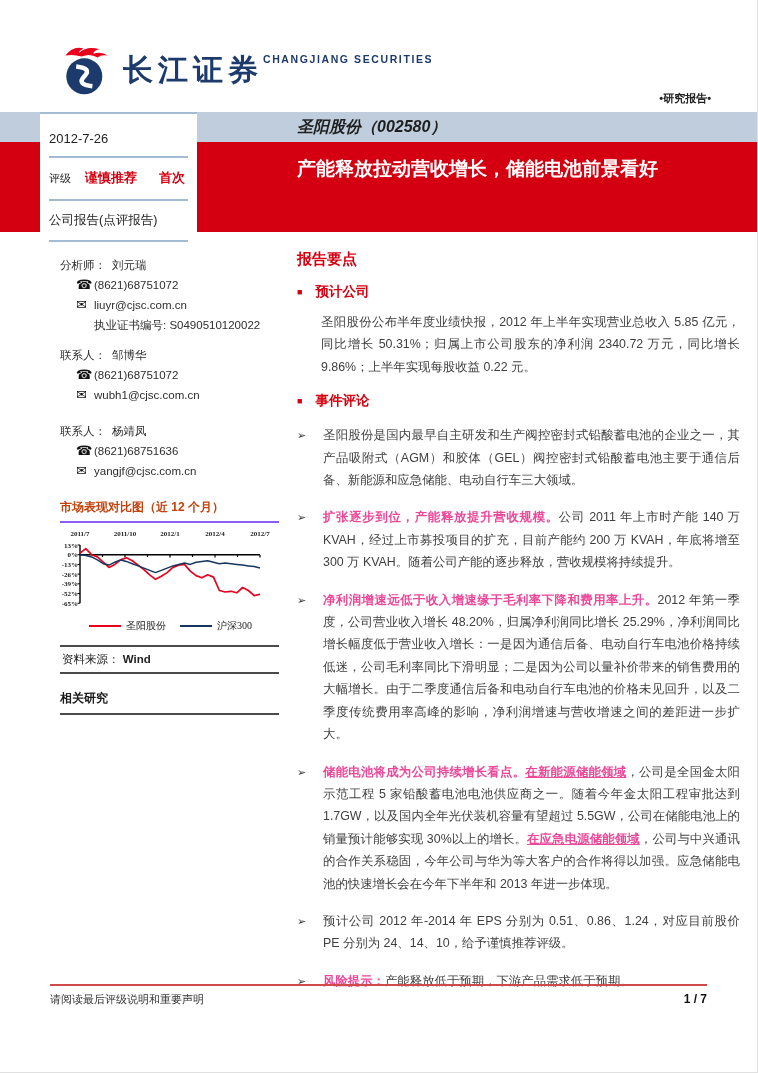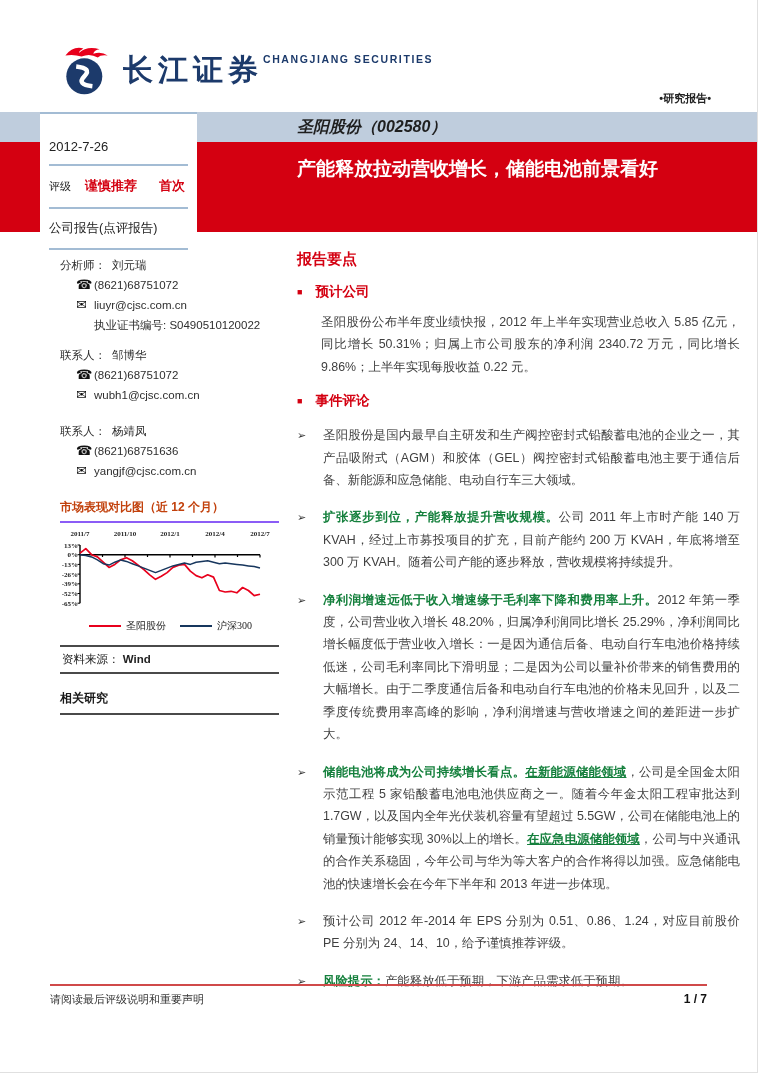--- a/index.html
+++ b/index.html
@@ -18,21 +18,21 @@
 
   
   .title-block { position:absolute; left:0; top:112px; width:758px; }
   .blue-bar { height:30px; background:#bfcddd;font-style:italic; }
   .stock-name { display:block; margin-left:297px; line-height:30px; font-size:16px; font-weight:bold; color:#1f1f1f; }
   .red-banner { height:90px; background:#d4050f; background:#d40011; }
   .report-title { margin-left:297px; padding-top:11px; width:436px; color:#ffffff;
                   font-size:19px; font-weight:bold; line-height:32px; }
 
   .meta-box { position:absolute; left:40px; top:0; width:157px; background:#ffffff;
-              border-top:2px solid #a3bcd4; padding:16px 9px; }
+              border-top:2px solid #a3bcd4; padding:8px 9px; }
   .meta-row { border-bottom:2px solid #a3bcd4; }
   .meta-date { padding:9px 0 10px; font-size:13px; color:#222; }
   .meta-type { padding:11px 0 11px; font-size:12.5px; color:#222; }
   .meta-rating { padding:11px 0 12px; font-size:11px; color:#222; display:flex; align-items:baseline; }
   .rating-value { color:#d40011; font-weight:bold; font-size:13px; margin-left:14px; }
   .rating-first { color:#d40011; font-weight:bold; font-size:13px; margin-left:22px; }
 
   
   .sidebar { position:absolute; left:60px; top:255px; width:219px; }
   .info-row { display:flex; font-size:11.5px; line-height:20px; color:#2e2e2e; }
@@ -61,21 +61,21 @@
   .content { position:absolute; left:297px; top:250px; width:443px; }
   .main-heading { color:#d40011; font-size:15px; font-weight:bold; margin-bottom:14px; }
   .section-head { display:flex; align-items:center; margin:14px 0 10px; }
   .sq { color:#d40011; font-size:9px; margin-right:13px; line-height:1; }
   .section-title { color:#d40011; font-size:13.5px; font-weight:bold; }
   .para { margin:0 0 6px 24px; font-size:12.4px; line-height:22.4px; color:#3f3f3f; text-align:justify; }
   ul.bullets { list-style:none; margin-top:14px; }
   li.bullet { display:flex; margin-bottom:15px; }
   li.bullet .marker { width:26px; flex:0 0 26px; font-size:11px; color:#333; line-height:22.4px; }
   li.bullet .btext { flex:1; font-size:12.4px; line-height:22.4px; color:#3f3f3f; text-align:justify; }
-  .btext .bold { font-weight:bold; color:#15803d; }
+  .btext .bold { font-weight:bold; color:#ec4899; }
   .btext .ul { text-decoration:underline; }
 
   
   .footer { position:absolute; left:50px; right:50px; top:984px; border-top:2px solid #d04a4a;
             padding-top:6px; display:flex; justify-content:space-between; align-items:baseline; }
   .disclaimer { font-size:11px; color:#333; }
   .page-num { font-size:12px; font-weight:bold; color:#111; }
 </style>
 </head>
 <body>

